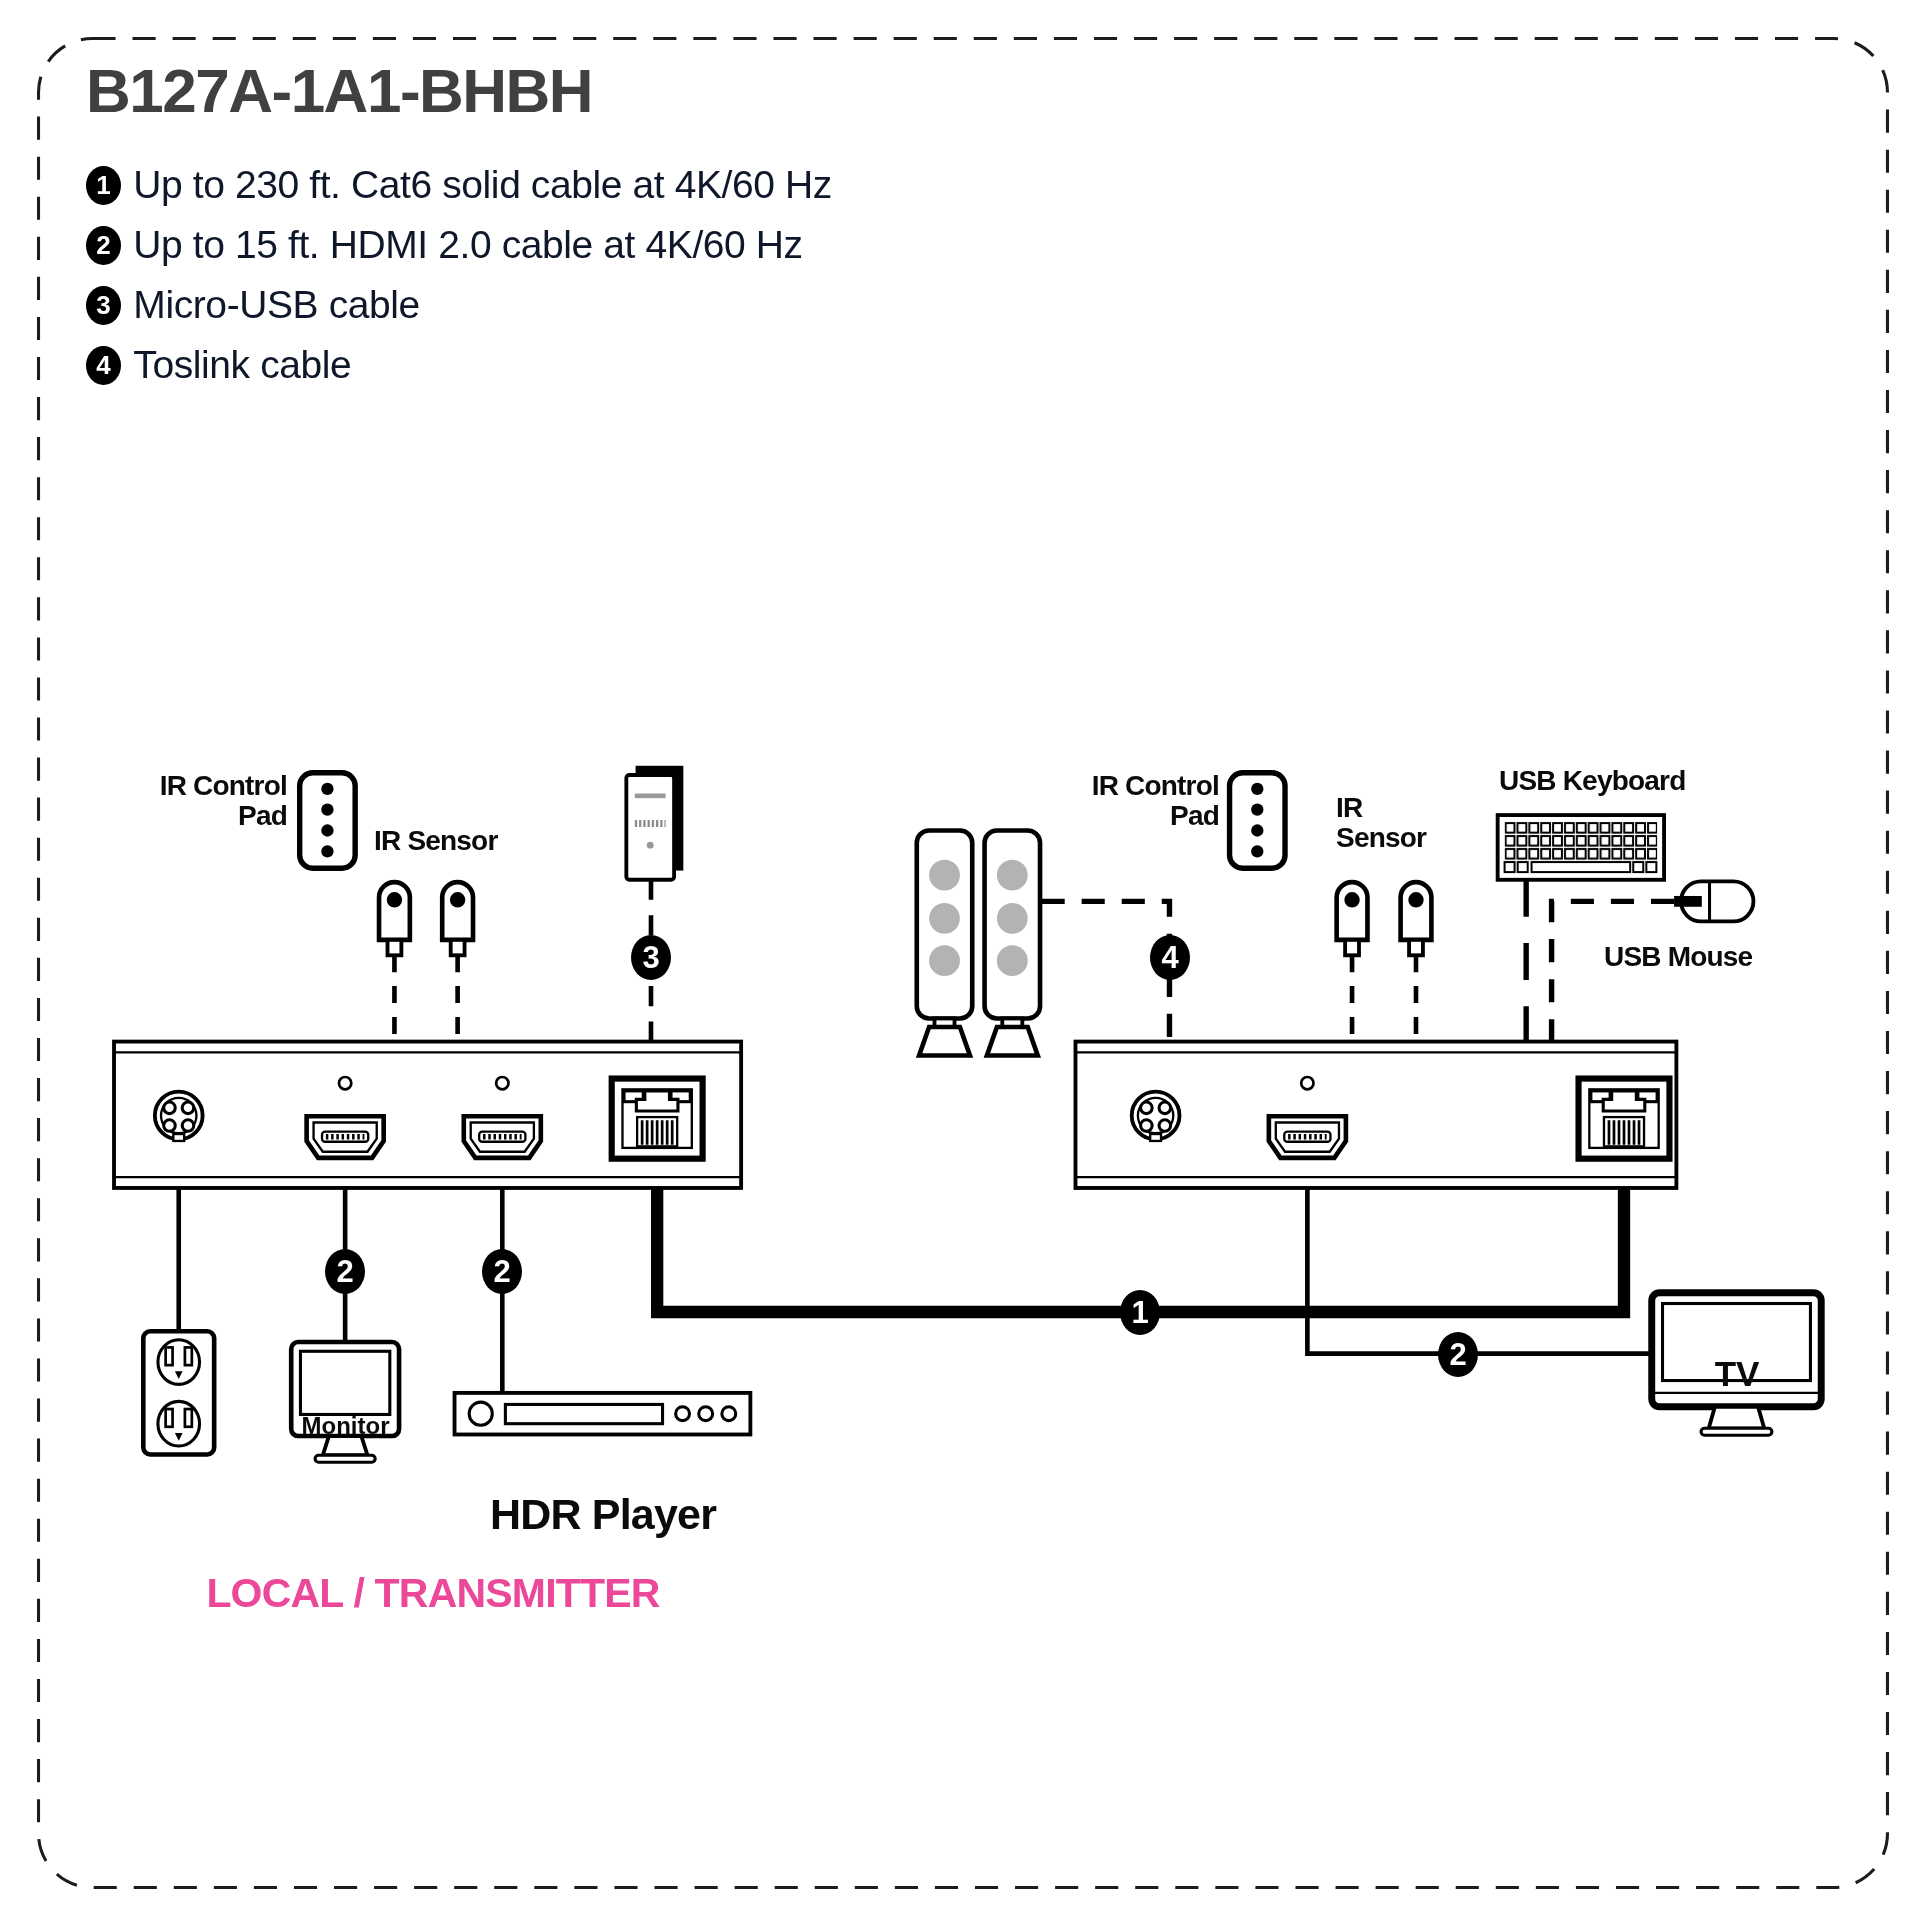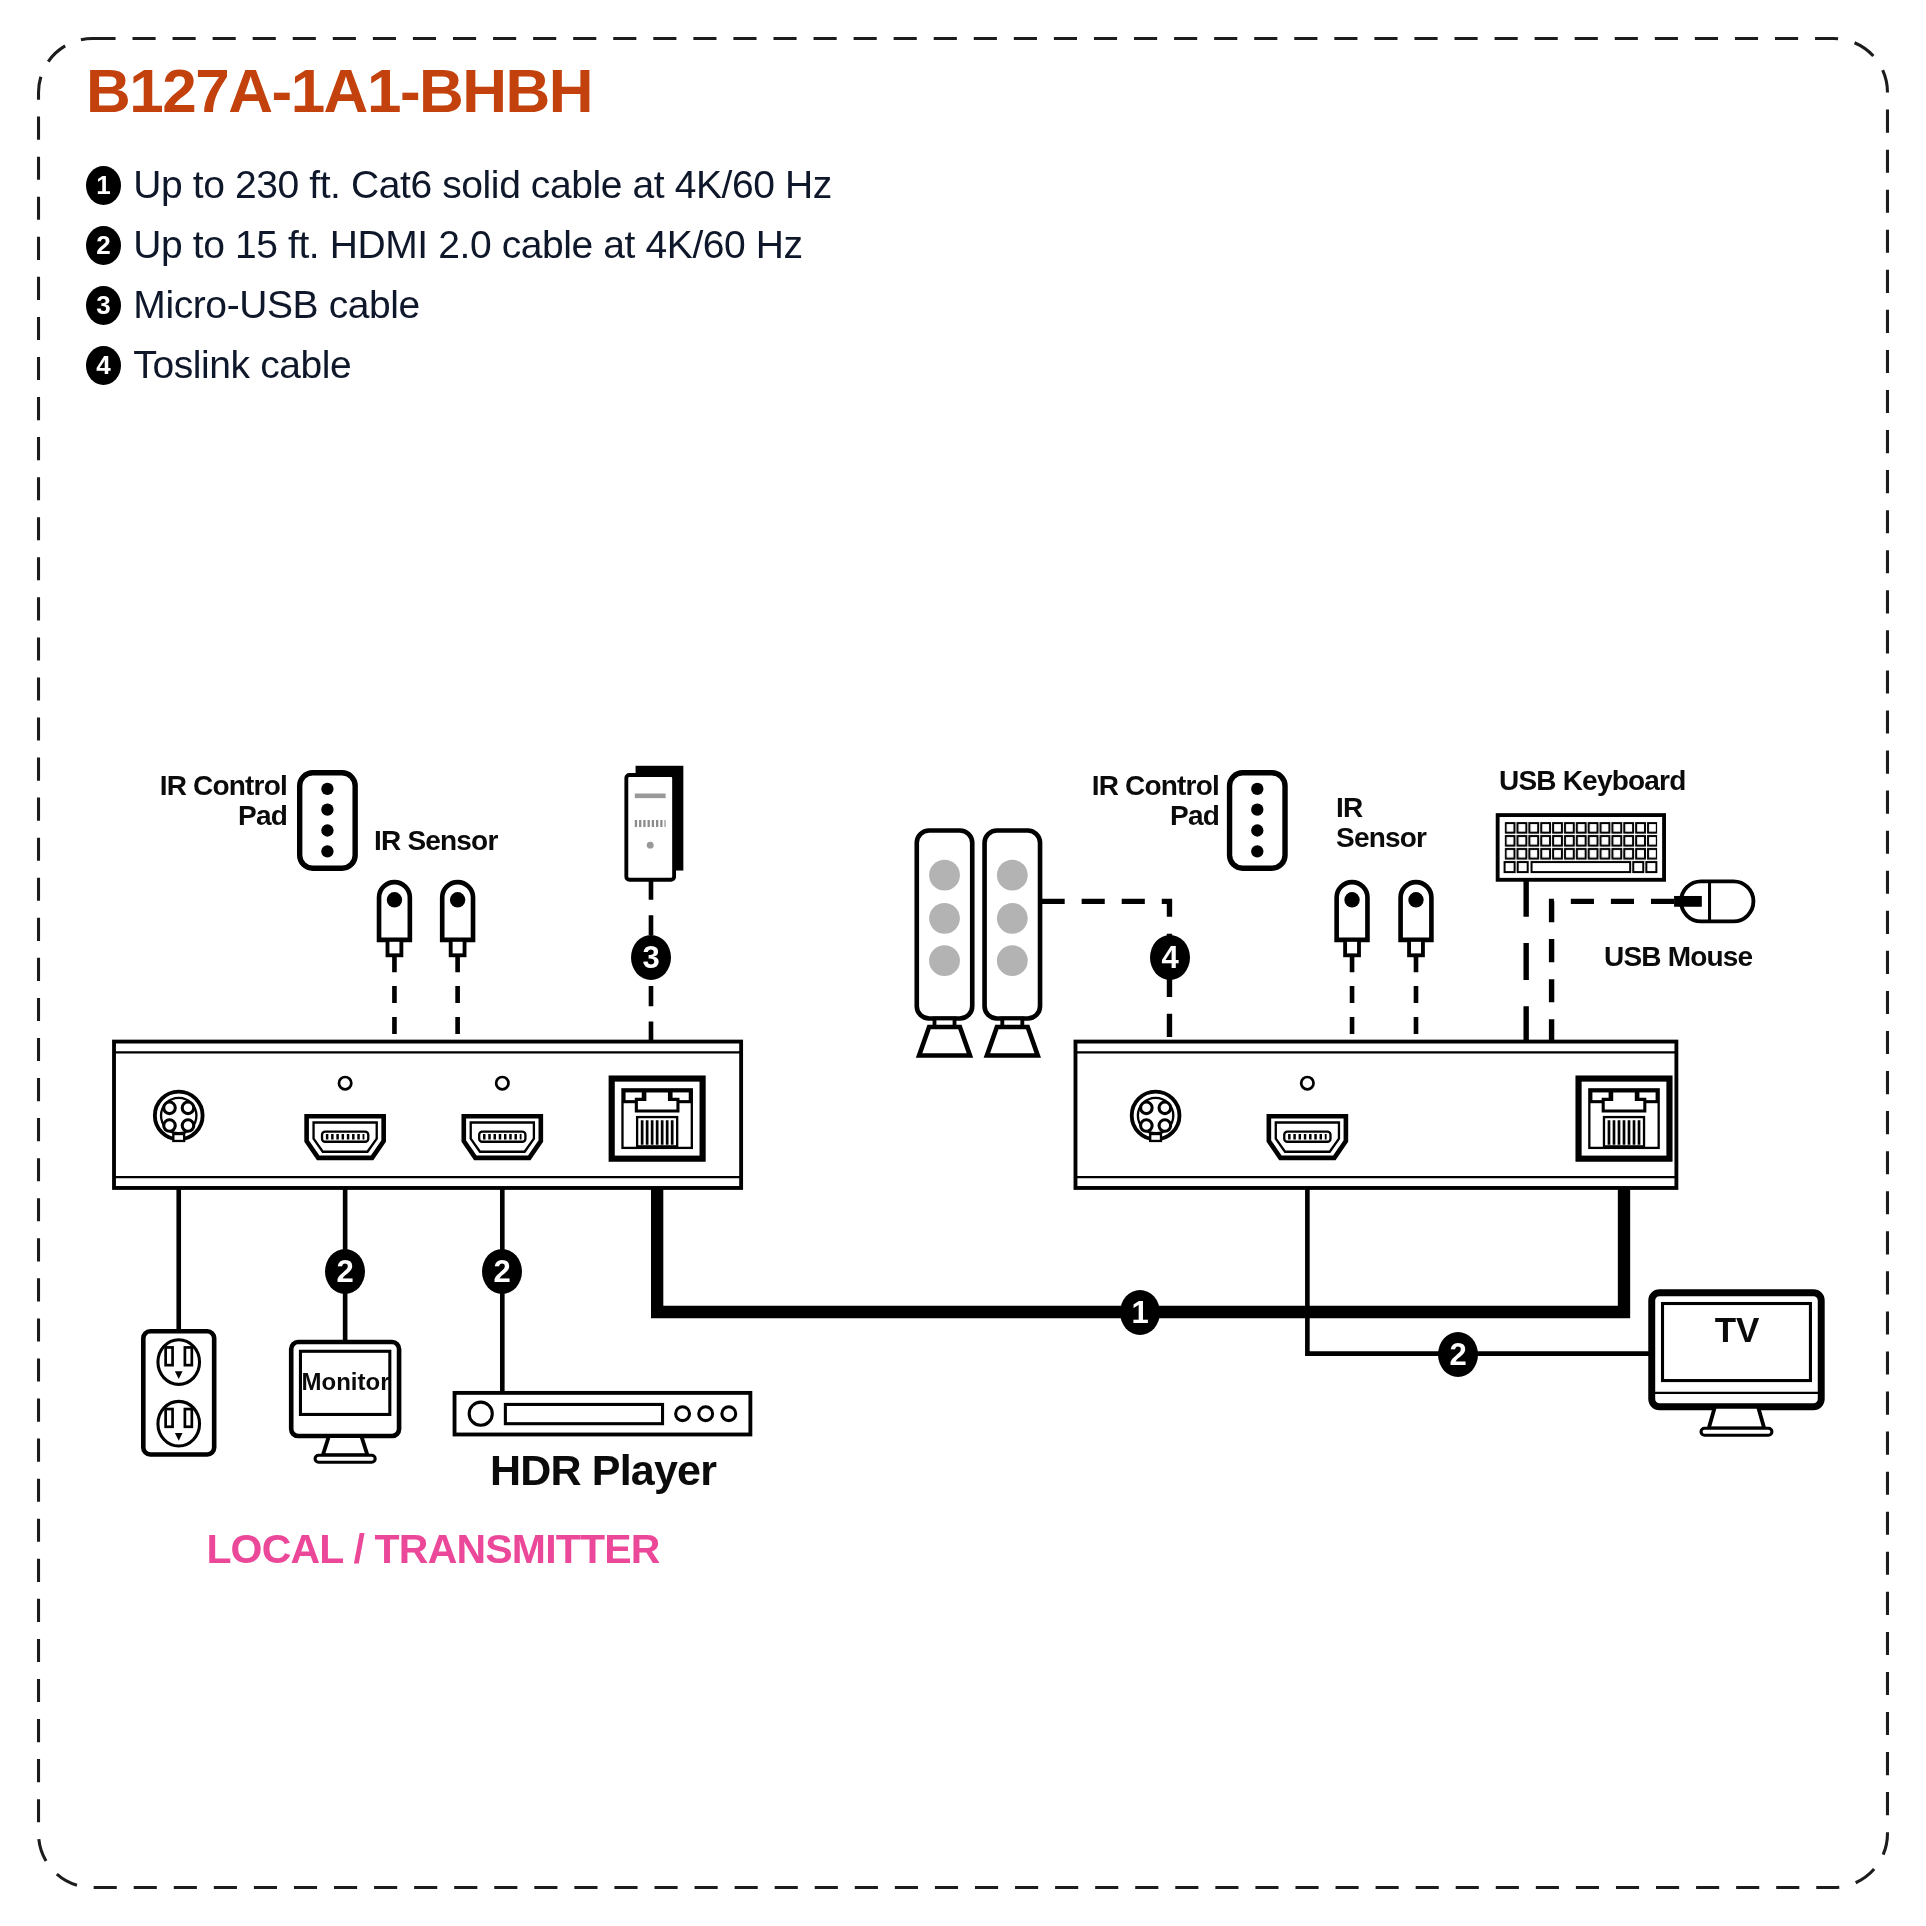--- a/index.html
+++ b/index.html
@@ -1,27 +1,27 @@
 <!DOCTYPE html>
 <html style="font-size:12.3px"><head>
 <meta charset="utf-8">
 <style>
   html,body{margin:0;padding:0;background:#fff;}
   .canvas{position:relative;width:1926px;height:1926px;background:#fff;overflow:hidden;
           font-family:"Liberation Sans","DejaVu Sans",sans-serif;color:#0b0b0b;}
   .layer{position:absolute;left:0;top:0;}
   .abs{position:absolute;}
-  .title{font-size:62px;font-weight:800;letter-spacing:-1.5px;color:#c2410c;white-space:nowrap;}
+  .title{font-size:62px;font-weight:800;letter-spacing:-1.5px;color:#404040;white-space:nowrap;}
   .legend-row{display:flex;align-items:center;gap:12.3px;margin-bottom:16px;}
   .legend-badge{flex:0 0 auto;width:35px;height:39px;border-radius:50%;background:#000;color:#fff;
                 font-size:26px;font-weight:800;line-height:39px;text-align:center;}
   .legend-text{font-size:39px;color:#0f172a;white-space:nowrap;letter-spacing:-0.4px;}
   .dev-label{font-size:28px;font-weight:bold;letter-spacing:-0.8px;line-height:1.07;color:#0b0b0b;white-space:nowrap;}
   .right-align{text-align:right;}
-  .center{text-align:center;}
+  .center{text-align:center;margin-top:44px;}
   .section-label{font-size:41px;font-weight:bold;letter-spacing:-0.8px;color:#ec4899;}
   .badge{position:absolute;width:40px;height:45px;border-radius:50%;background:#000;color:#fff;
          font-size:31px;font-weight:800;line-height:45px;text-align:center;z-index:5;}
   .screen-text{position:absolute;font-weight:bold;color:#0b0b0b;}
 </style>
 </head>
 <body>
 
 <div class="canvas">
 

